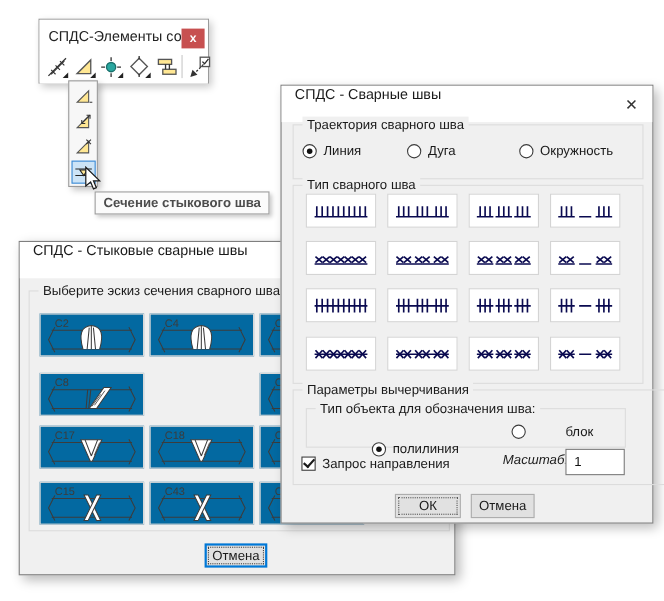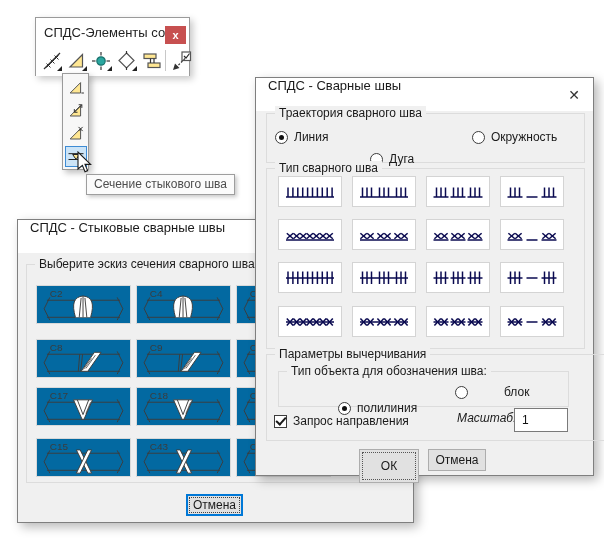--- a/index.html
+++ b/index.html
@@ -107,30 +107,20 @@
         <div class="sketch-cell" style="left: 18px; top: 119px;"><svg width="93" height="37" viewBox="0 0 95 39" fill="none" stroke="#3c3c3c" stroke-width="1">
             <line x1="9" y1="15" x2="86" y2="15"></line>
             <line x1="9" y1="33" x2="86" y2="33"></line>
     <polyline points="12,12 6,24 12,36"></polyline>
             <polyline points="83,12 89,24 83,36"></polyline>
             <path d="M43.5,15 L42,33 M46.5,15 L44.5,33"></path>
          <path d="M45,33 L59,13 L66,13 L52,33 Z" fill="#fff"></path>
          <path d="M50,30 L60,16 M47.5,31 L56,19.5" stroke-width="0.8"></path>
           <text x="12" y="11.5" fill="#3c3c3c" stroke="none" font-size="10.5" font-family="Liberation Sans, sans-serif">С8</text>
           </svg></div>
-        <div class="sketch-cell" style="left: 118px; top: 119px;"><svg width="93" height="37" viewBox="0 0 95 39" fill="none" stroke="#3c3c3c" stroke-width="1">
-            <line x1="9" y1="15" x2="86" y2="15"></line>
-            <line x1="9" y1="33" x2="86" y2="33"></line>
-    <polyline points="12,12 6,24 12,36"></polyline>
-            <polyline points="83,12 89,24 83,36"></polyline>
-            <path d="M43.5,15 L42,33 M46.5,15 L44.5,33"></path>
-         <path d="M45,33 L59,13 L66,13 L52,33 Z" fill="#fff"></path>
-         <path d="M50,30 L60,16 M47.5,31 L56,19.5" stroke-width="0.8"></path>
-          <text x="12" y="11.5" fill="#3c3c3c" stroke="none" font-size="10.5" font-family="Liberation Sans, sans-serif">С9</text>
-          </svg></div>
         <div class="sketch-cell" style="left: 218px; top: 119px;"><svg width="93" height="37" viewBox="0 0 95 39" fill="none" stroke="#3c3c3c" stroke-width="1">
             <line x1="9" y1="15" x2="86" y2="15"></line>
             <line x1="9" y1="33" x2="86" y2="33"></line>
     <polyline points="12,12 6,24 12,36"></polyline>
             <polyline points="83,12 89,24 83,36"></polyline>
             <path d="M43.5,15 L42,33 M46.5,15 L44.5,33"></path>
          <path d="M45,33 L59,13 L66,13 L52,33 Z" fill="#fff"></path>
          <path d="M50,30 L60,16 M47.5,31 L56,19.5" stroke-width="0.8"></path>
           <text x="12" y="11.5" fill="#3c3c3c" stroke="none" font-size="10.5" font-family="Liberation Sans, sans-serif">С10</text>
           </svg></div>
@@ -201,21 +191,21 @@
       <span class="close-x">✕</span>
     </div>
 
     <div class="groupbox" style="left:10px;top:35px;width:319px;height:50px;">
       <span class="gb-label">Траектория сварного шва</span>
       <div id="trajectory-options">
           <div class="opt" style="left: 8px; top: 16px;">
             <span class="radio sel"></span>
             <span>Линия</span>
           </div>
-          <div class="opt" style="left: 103px; top: 16px; margin-top: 22px;">
+          <div class="opt" style="left: 103px; top: 16px;">
             <span class="radio"></span>
             <span>Дуга</span>
           </div>
           <div class="opt" style="left: 205px; top: 16px;">
             <span class="radio"></span>
             <span>Окружность</span>
           </div>
         </div>
     </div>
 
@@ -484,35 +474,35 @@
     <div class="groupbox" style="left:10px;top:276px;width:353px;height:87px;">
       <span class="gb-label">Параметры вычерчивания</span>
     </div>
     <div class="groupbox" style="left:22px;top:293px;width:291px;height:36px;">
       <span class="gb-label">Тип объекта для обозначения шва:</span>
       <div id="object-type-options">
           <div class="opt" style="left: 11px; top: 29px; padding-left: 48px;">
             <span class="radio sel"></span>
             <span>полилиния</span>
           </div>
-          <div class="opt" style="left: 176px; top: 13px; gap: 36px;">
+          <div class="opt" style="left: 186px; top: 13px; gap: 36px;">
             <span class="radio"></span>
             <span>блок</span>
           </div>
         </div>
     </div>
 
     <div class="opt" style="left:18px;top:336px;">
       <span class="checkbox checked"></span>
       <span>Запрос направления</span>
     </div>
     <span class="opt" style="left:201px;top:333px;font-style:italic;">Масштаб:</span>
     <input class="scale" style="left: 258px; top: 330px; width: 54px; height: 24px;" value="1">
 
-    <div class="btn focus-dotted" style="left:103px;top:371px;width:60px;height:34px;">ОК</div>
+    <div class="btn focus-dotted" style="left:103px;top:371px;width:60px;height:22px;">ОК</div>
     <div class="btn" style="left:172px;top:371px;width:58px;height:22px;">Отмена</div>
   </div>
 
   <div class="window" style="left:35px;top:17px;width:155px;height:59px;z-index:30;box-shadow:3px 3px 7px rgba(0,0,0,.22);border-color:#9a9a9a;background:#fff;">
     <div class="tb-titlebar">
       <span>СПДС-Элементы сое...</span>
       <span class="tb-close">x</span>
     </div>
     <div class="tb-row" id="toolbar-row">
         <div class="tb-btn" style="left: 4px;">
@@ -590,18 +580,18 @@
       </div>
       <div class="fly-btn sel" style="top: 72px;">
         <svg width="24" height="24" viewBox="0 0 24 24" fill="none" stroke-width="1.2">
           <line x1="3" y1="8" x2="21" y2="8" stroke="#222"></line>
      <line x1="3" y1="15" x2="21" y2="15" stroke="#222"></line>
      <path d="M8,9 L16,9 L12.2,15 Z" fill="#ffe793" stroke="#222"></path>
         </svg>
       </div>
     </div>
 
-  <div class="tooltip" style="left:86px;top:174px;z-index:33;">Сечение стыкового шва</div>
+  <div class="tooltip" style="left:86px;top:174px;z-index:33;font-weight:bold;">Сечение стыкового шва</div>
 
   <svg style="position:absolute;left:76px;top:151px;z-index:40;" width="18" height="24" viewBox="0 0 18 24">
     <path d="M2,1 L2,18 L6.4,14.4 L9,20.7 L11.6,19.6 L9,13.4 L14.6,13.4 Z" fill="#ffffff" stroke="#1a1a1a" stroke-width="1.1"></path>
   </svg>
 </div>
 
 </body></html>

